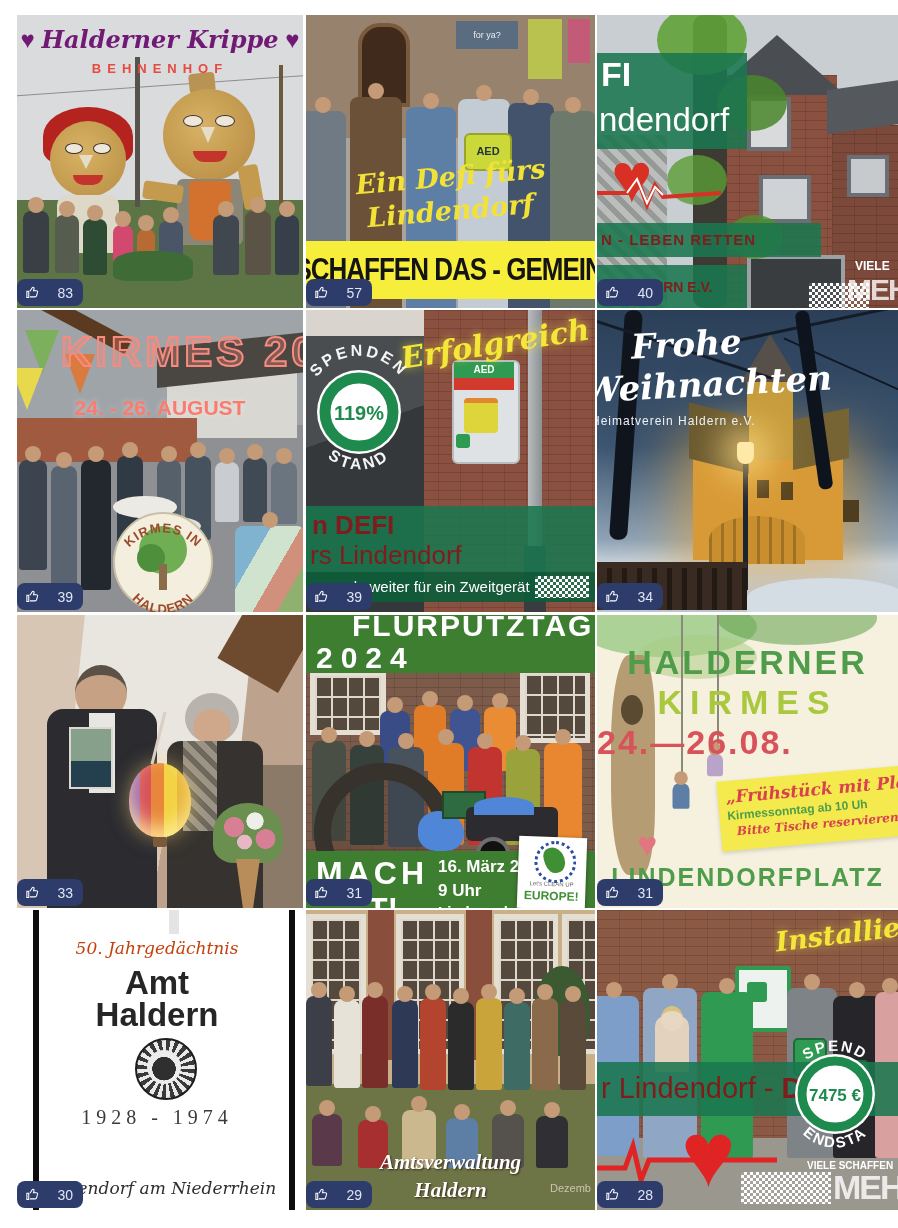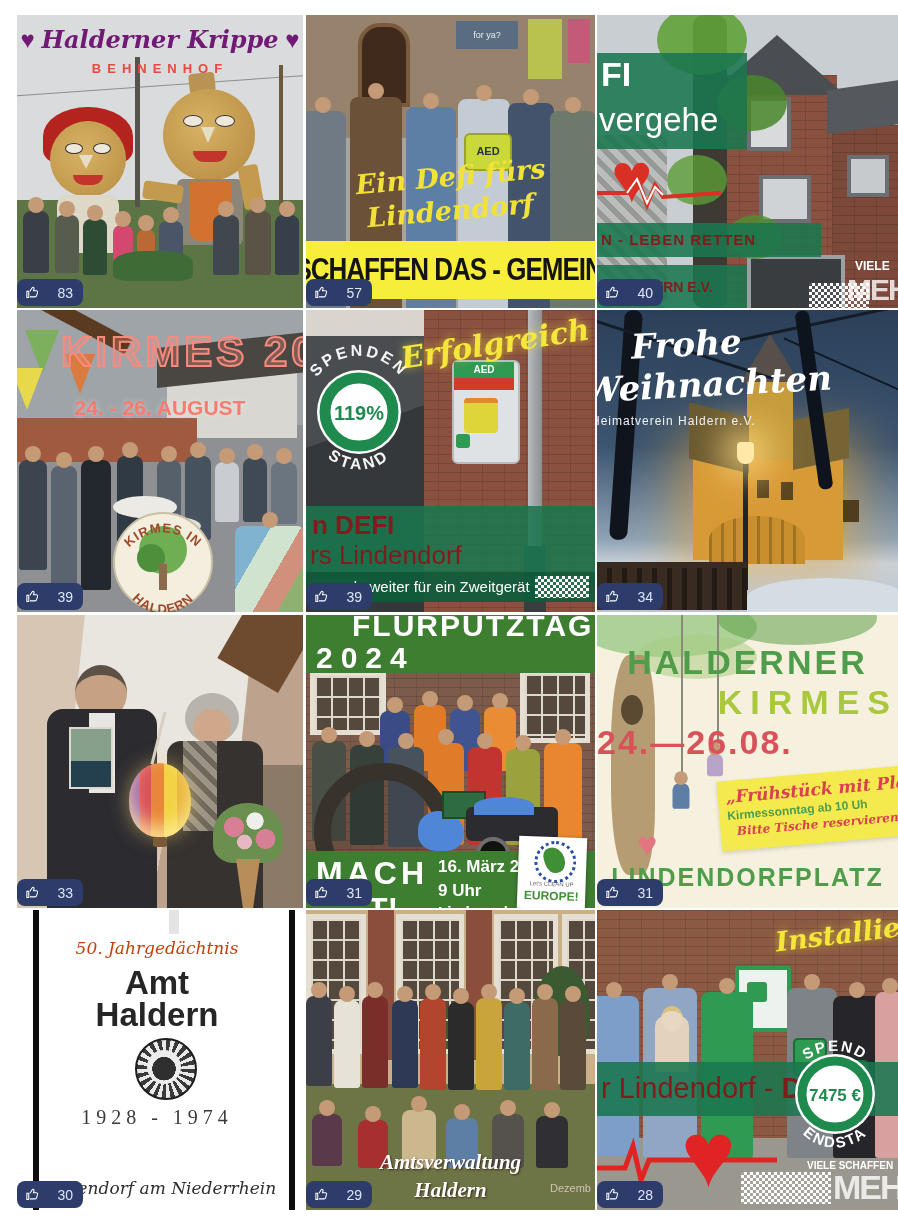--- a/index.html
+++ b/index.html
@@ -129,21 +129,21 @@
     <div class="abs" style="left:96px;top:0;width:34px;height:293px;background:#3c3a33;border-radius:10px"></div>
     <div class="abs" style="left:60px;top:-10px;width:90px;height:70px;background:#61a339;border-radius:50%;opacity:.9"></div>
     <div class="abs" style="left:120px;top:60px;width:70px;height:56px;background:#49862c;border-radius:50%;opacity:.85"></div>
     <div class="abs" style="left:70px;top:140px;width:60px;height:50px;background:#5b9c35;border-radius:50%;opacity:.8"></div>
     <div class="abs" style="left:130px;top:200px;width:56px;height:44px;background:#4f8f2f;border-radius:50%;opacity:.8"></div>
 
     <div class="abs" style="left:0;top:120px;width:70px;height:173px;background:repeating-linear-gradient(45deg,#b9bcb9 0 6px,#8f948f 6px 12px);opacity:.9"></div>
 
     <div class="abs greenband" style="left:0;top:38px;width:150px;height:96px"></div>
     <div class="abs nowrap" style="left:4px;top:40px;color:#fff;font-weight:700;font-size:34px">FI</div>
-    <div class="abs nowrap" style="left:2px;top:86px;color:#fff;font-weight:400;font-size:33px">vergehe</div>
+    <div class="abs nowrap" style="left:2px;top:86px;color:#fff;font-weight:400;font-size:33px">ndendorf</div>
     <span class="abs" style="left:14px;top:128px;font-size:70px;line-height:1;color:#d93025">♥</span>
     <svg class="abs" style="left:0;top:156px;width:130px;height:40px" viewBox="0 0 130 40">
       <path d="M0 22 L30 22 L40 6 L50 34 L58 14 L66 26 L124 22" fill="none" stroke="#d93025" stroke-width="4"></path>
       <path d="M30 22 L40 8 L50 32 L58 16 L66 24" fill="none" stroke="#fff" stroke-width="2"></path>
     </svg>
     <div class="abs greenband" style="left:0;top:208px;width:224px;height:34px">
       <div class="abs nowrap" style="left:4px;top:8px;font-weight:700;font-size:15px;letter-spacing:1px">N - LEBEN RETTEN</div>
     </div>
     <div class="abs greenband" style="left:0;top:250px;width:150px;height:43px">
       <div class="abs nowrap" style="left:4px;top:14px;font-weight:700;font-size:14px">N HALDERN E.V.</div>
@@ -377,21 +377,21 @@
 
     <div class="abs" style="left:14px;top:40px;width:44px;height:220px;background:#a98d5f;border-radius:40% 30% 30% 40%;opacity:.85"></div>
     <div class="abs" style="left:24px;top:80px;width:22px;height:30px;background:#5b4a32;border-radius:50%"></div>
     <div class="abs" style="left:84px;top:0;width:2px;height:180px;background:#8a8a7a"></div>
     <div class="abs" style="left:120px;top:0;width:2px;height:150px;background:#8a8a7a"></div>
     <div class="p" style="left:74px;top:166px;width:20px;height:30px;background:#5d7fa6;transform:scale(.85)"></div>
     <div class="p" style="left:108px;top:136px;width:20px;height:28px;background:#b9a4c9;transform:scale(.8)"></div>
     <span class="abs" style="left:40px;top:212px;font-size:34px;line-height:1;color:#e2757f">♥</span>
 
     <div class="abs nowrap" style="left:0;right:0;top:28px;text-align:center;color:#4f9d4a;font-weight:800;font-size:34px;letter-spacing:3px">HALDERNER</div>
-    <div class="abs nowrap" style="left:0;right:0;top:68px;text-align:right;color:#a9c83d;font-weight:800;font-size:34px;letter-spacing:8px">KIRMES</div>
+    <div class="abs nowrap" style="left:0;right:0;top:68px;text-align:center;color:#a9c83d;font-weight:800;font-size:34px;letter-spacing:8px">KIRMES</div>
     <div class="abs nowrap" style="left:0;right:0;top:108px;color:#d85359;font-weight:800;font-size:34px;letter-spacing:2px">24.—26.08.</div>
 
     <div class="abs" style="left:122px;top:158px;width:200px;height:70px;background:#f4ea4e;transform:rotate(-5deg);box-shadow:0 2px 4px rgba(0,0,0,.15);padding:6px 8px;box-sizing:border-box">
       <div class="nowrap script" style="color:#d8424e;font-size:17px">„Frühstück mit Pläsi</div>
       <div class="nowrap" style="color:#4f9d4a;font-weight:700;font-size:12px;margin-top:2px">Kirmessonntag ab 10 Uh</div>
       <div class="nowrap script" style="color:#d8424e;font-size:12px;margin-top:2px;text-align:center">Bitte Tische reservieren!</div>
     </div>
     <div class="abs nowrap" style="left:0;right:0;top:248px;text-align:center;color:#4f9d4a;font-weight:800;font-size:25px;letter-spacing:2px">LINDENDORFPLATZ</div>
     <div class="likes">
       <svg viewBox="0 0 24 24">

